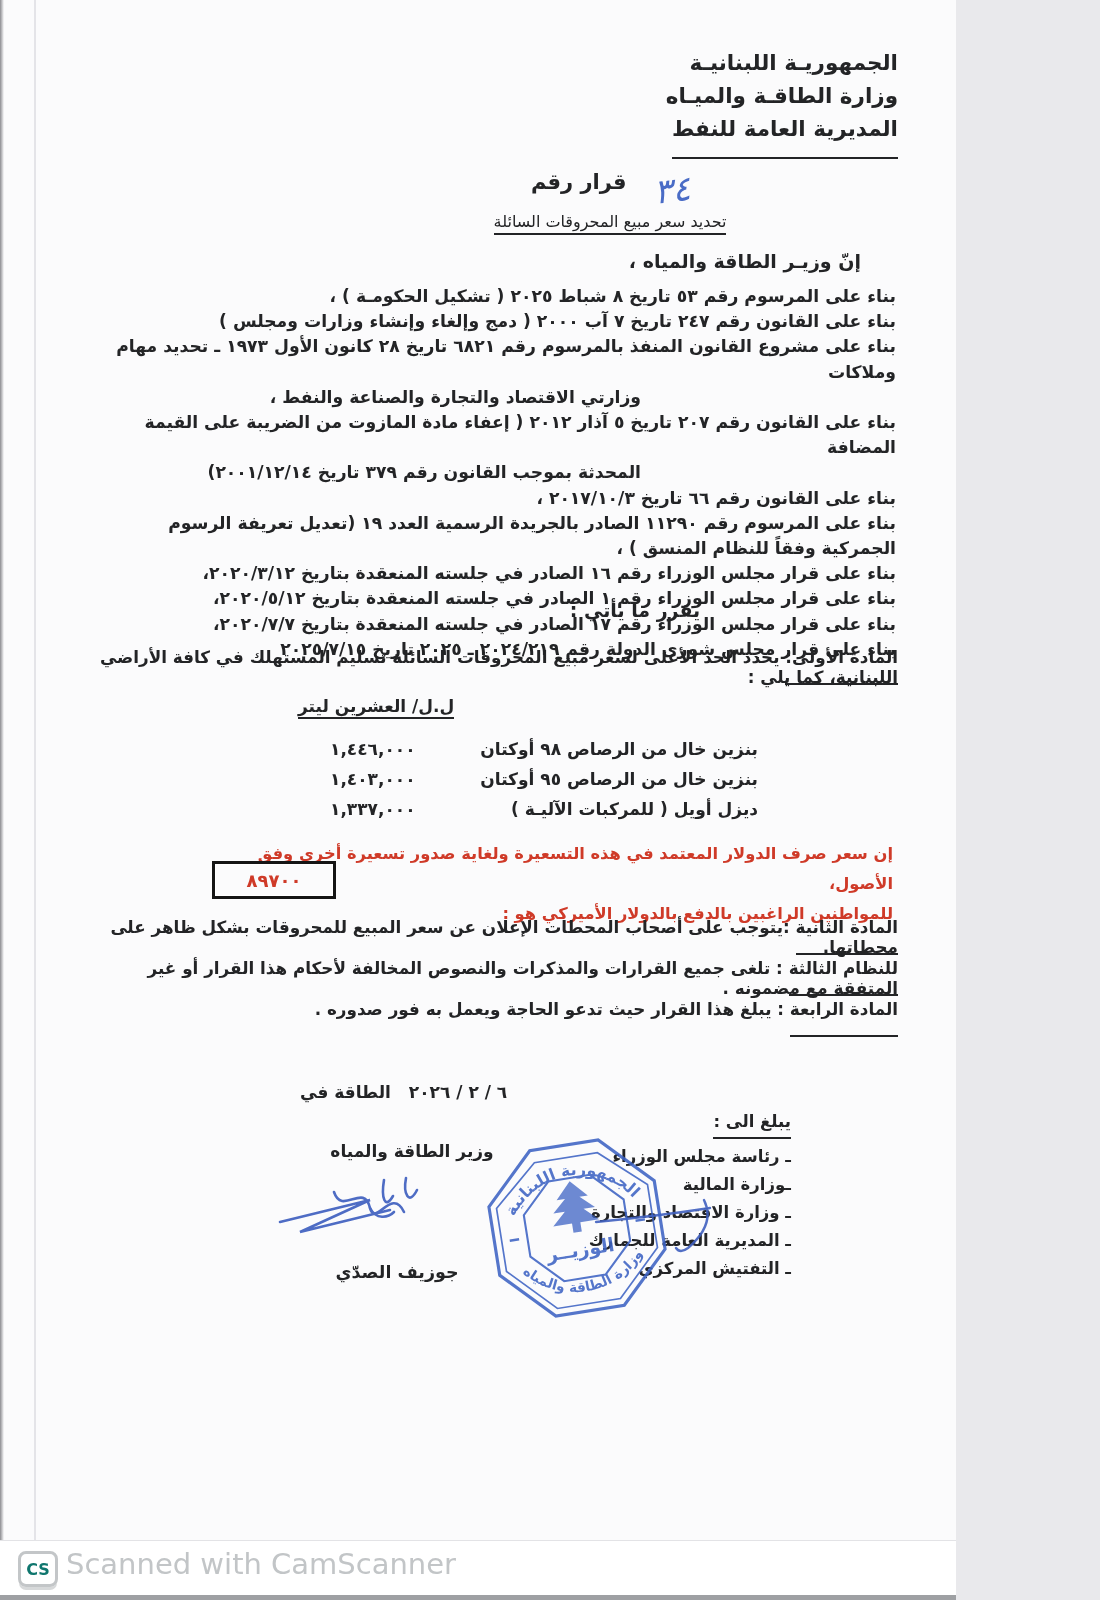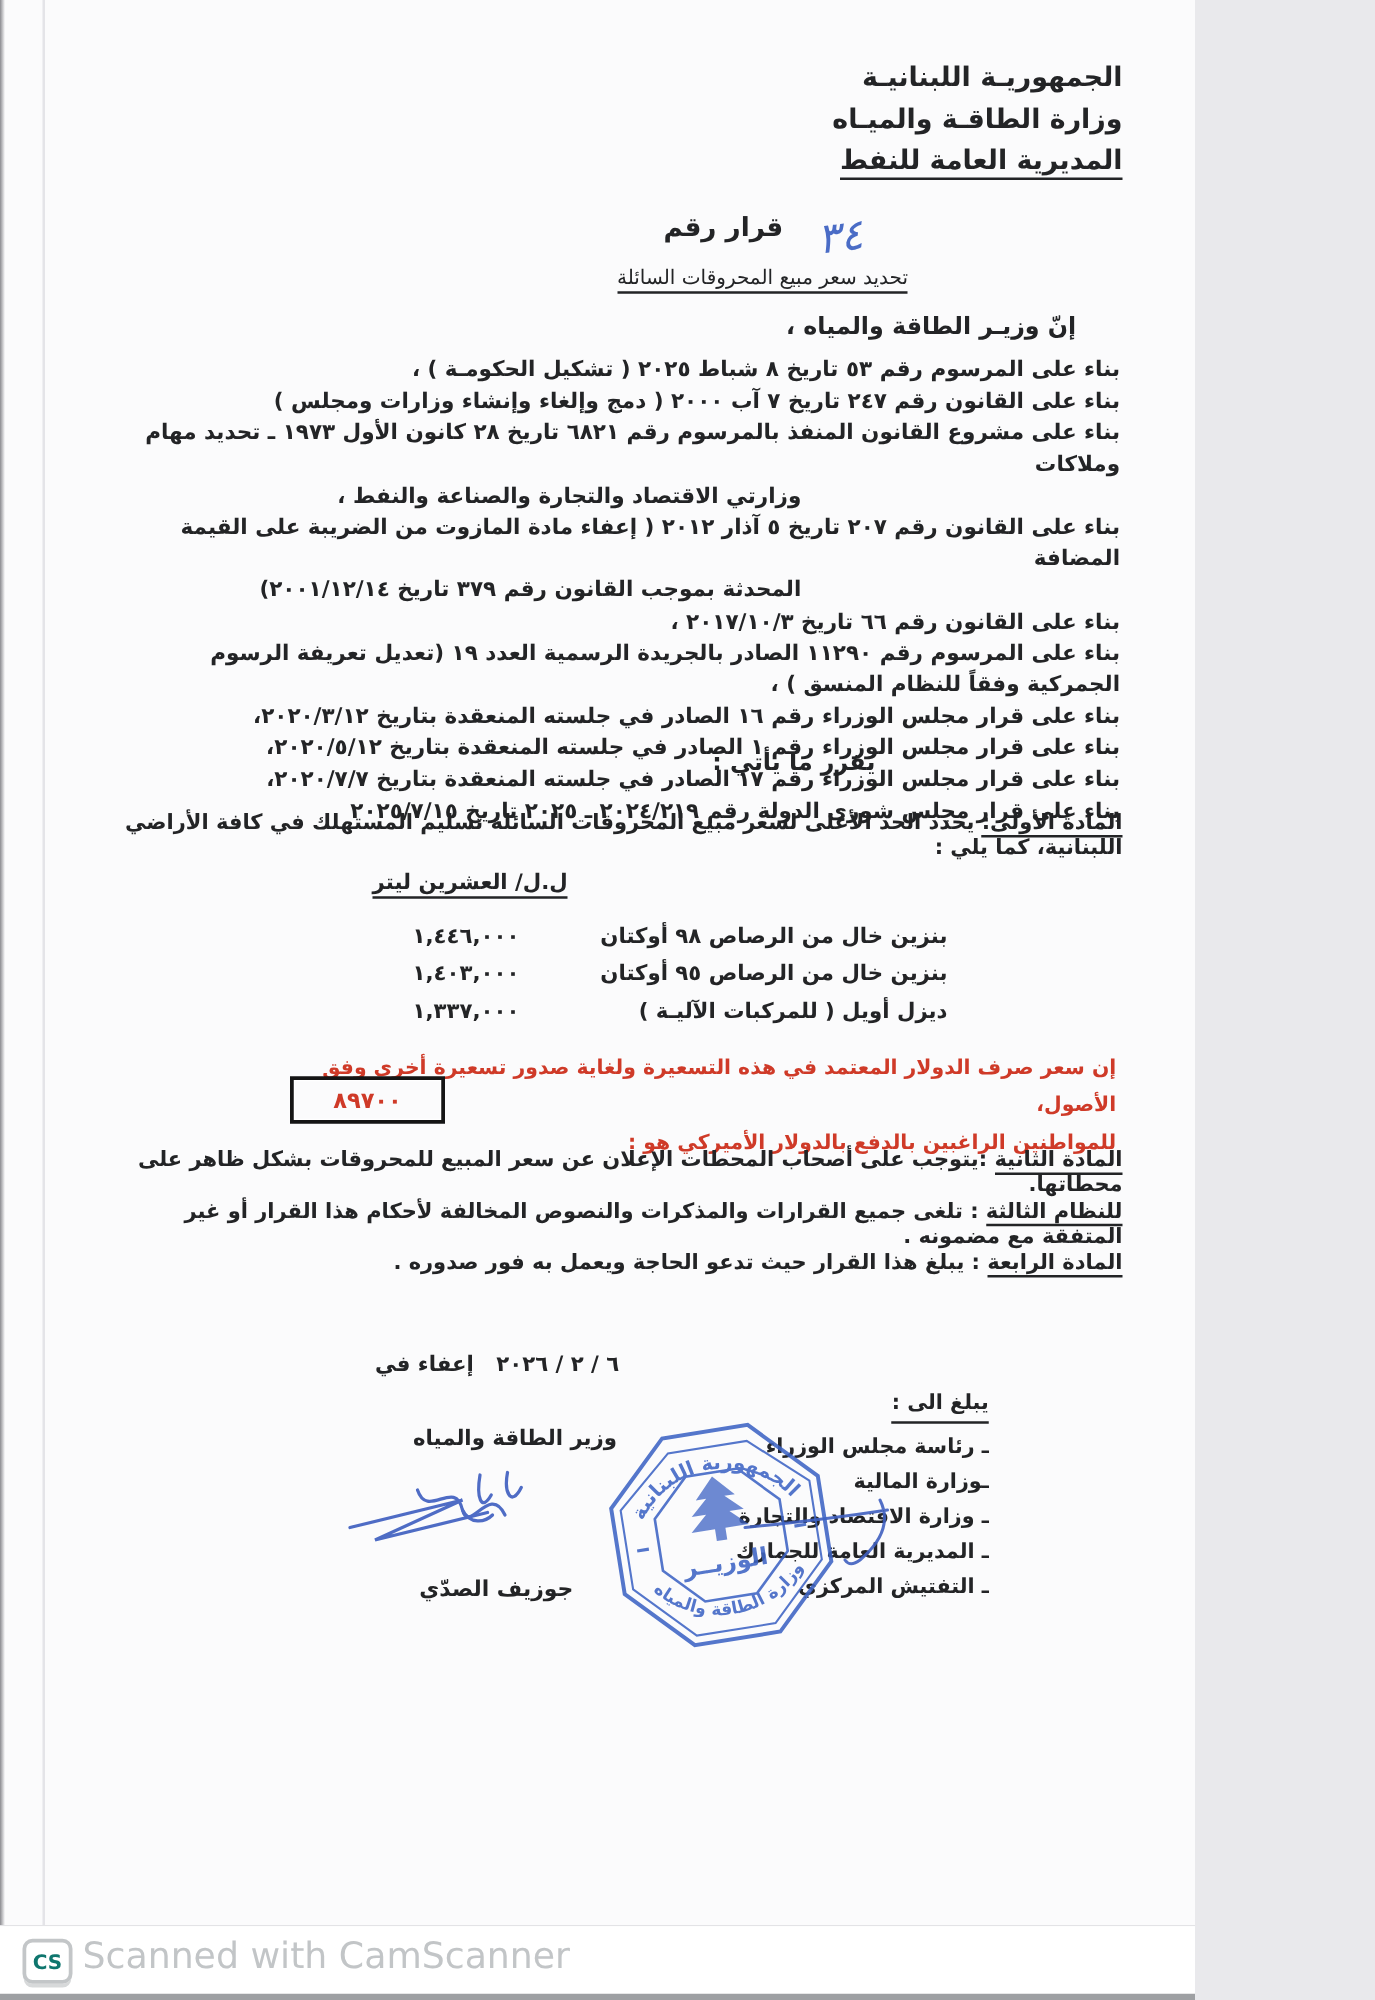--- a/index.html
+++ b/index.html
@@ -6,21 +6,21 @@
   .stage{position:relative;width:956px;height:1600px;background:#fbfbfc;overflow:hidden;
          font-family:"DejaVu Sans",sans-serif;color:#232426;}
   
   .edge-left{position:absolute;left:0;top:0;width:4px;height:1540px;
              background:linear-gradient(90deg,#8b8b90,rgba(200,200,205,0));}
   .crease-left{position:absolute;left:34px;top:0;width:2px;height:1540px;background:rgba(175,175,185,.30);}
   .edge-right{position:absolute;left:1079px;top:0;width:2px;height:1542px;background:#a9a9ad;}
   .page-sep{position:absolute;left:0;top:1540px;width:1100px;height:1px;background:#e3e3e6;}
 
   .rtl{direction:rtl;unicode-bidi:plaintext;}
-  .u{border-bottom:2px solid currentColor;padding-bottom:1px;}
+  .u{border-bottom:2px solid currentColor;padding-bottom:16px;}
 
   .header-block{position:absolute;top:46px;right:58px;width:290px;text-align:right;
                 font-weight:bold;font-size:21.5px;line-height:33px;}
   .title-block{position:absolute;top:170px;left:440px;width:340px;text-align:center;}
   .decree-line{font-size:21px;font-weight:bold;display:flex;flex-direction:row-reverse;
                justify-content:center;align-items:flex-end;gap:26px;}
   .hand-num{color:#4a6cc6;font-size:34px;font-weight:normal;font-style:italic;
             transform:rotate(-7deg) translateY(6px);display:inline-block;line-height:20px;}
   .decree-subject{margin-top:18px;font-size:16px;font-weight:normal;display:inline-block;
                   border-bottom:2px solid #232426;padding-bottom:2px;}
@@ -39,21 +39,21 @@
   .unit-label{position:absolute;top:696px;left:298px;font-size:17px;font-weight:bold;
               border-bottom:2px solid #232426;padding-bottom:1px;direction:rtl;}
   .prices{position:absolute;top:739px;left:330px;right:198px;direction:rtl;}
   .price-row{display:flex;justify-content:space-between;font-weight:bold;font-size:17px;height:30px;}
   .price-val{direction:ltr;letter-spacing:1px;}
 
   .red-note{position:absolute;top:839px;right:63px;width:640px;text-align:right;
             color:#cf3a28;font-size:16.3px;font-weight:bold;line-height:30px;}
   .rate-box{position:absolute;top:861px;left:212px;width:118px;height:32px;
             border:3px solid #151515;box-shadow:0 0 0 1px #fff inset;
-            display:flex;align-items:center;justify-content:center;margin-left:20px;}
+            display:flex;align-items:center;justify-content:center;}
   .rate-val{color:#cf3a28;font-weight:bold;font-size:18px;letter-spacing:3px;}
 
   .date-line{position:absolute;top:1082px;left:300px;width:230px;font-size:17px;font-weight:bold;
              display:flex;flex-direction:row-reverse;justify-content:flex-start;gap:18px;}
 
   .dist{position:absolute;top:1108px;right:165px;width:320px;text-align:right;
         font-size:16.5px;font-weight:bold;line-height:28px;}
   .dist-header{display:inline-block;border-bottom:2px solid #232426;padding-bottom:1px;margin-bottom:4px;}
   .dist p{margin:0;}
 
@@ -151,21 +151,21 @@
     <span class="u">المادة الثانية</span><span> :يتوجب على أصحاب المحطات الإعلان عن سعر المبيع للمحروقات بشكل ظاهر على محطاتها.</span>
   </div>
   <div class="article a3 rtl">
     <span class="u">للنظام الثالثة</span><span> : تلغى جميع القرارات والمذكرات والنصوص المخالفة لأحكام هذا القرار أو غير المتفقة مع مضمونه .</span>
   </div>
   <div class="article a4 rtl">
     <span class="u">المادة الرابعة</span><span> : يبلغ هذا القرار حيث تدعو الحاجة ويعمل به فور صدوره .</span>
   </div>
 
   <div class="date-line rtl">
-    <span>إعفاء في</span>
+    <span>الطاقة في</span>
     <span>٦ / ٢ / ٢٠٢٦</span>
   </div>
 
   <div class="dist rtl">
     <span class="dist-header">يبلغ الى :</span>
     <p>ـ رئاسة مجلس الوزراء</p>
     <p>ـوزارة المالية</p>
     <p>ـ وزارة الاقتصاد والتجارة</p>
     <p>ـ المديرية العامة للجمارك</p>
     <p>ـ  التفتيش المركزي</p>

